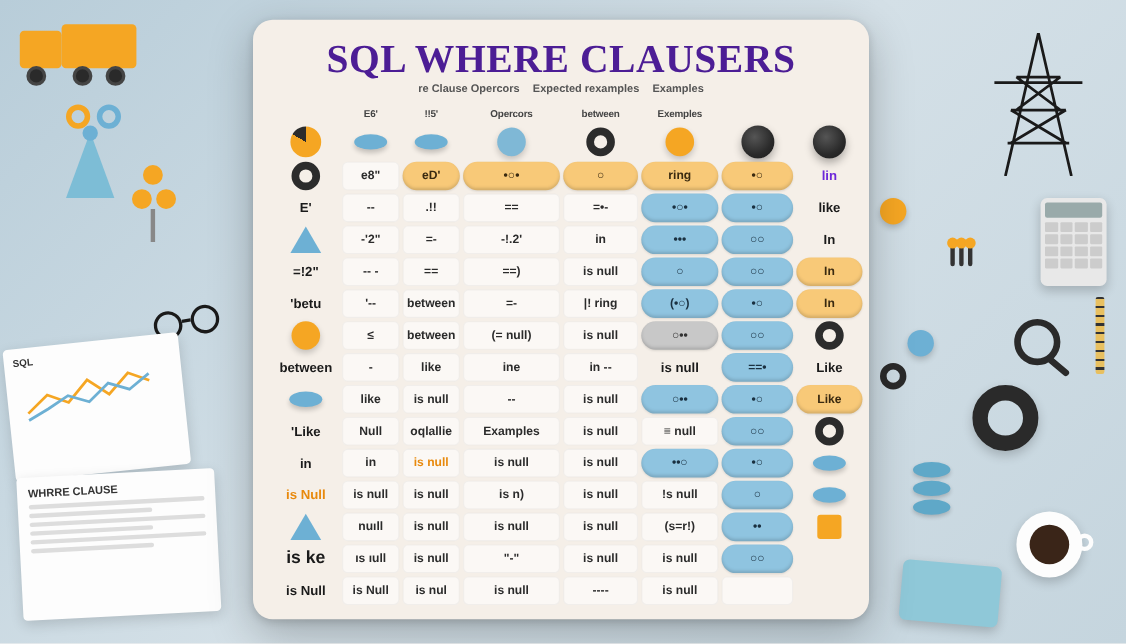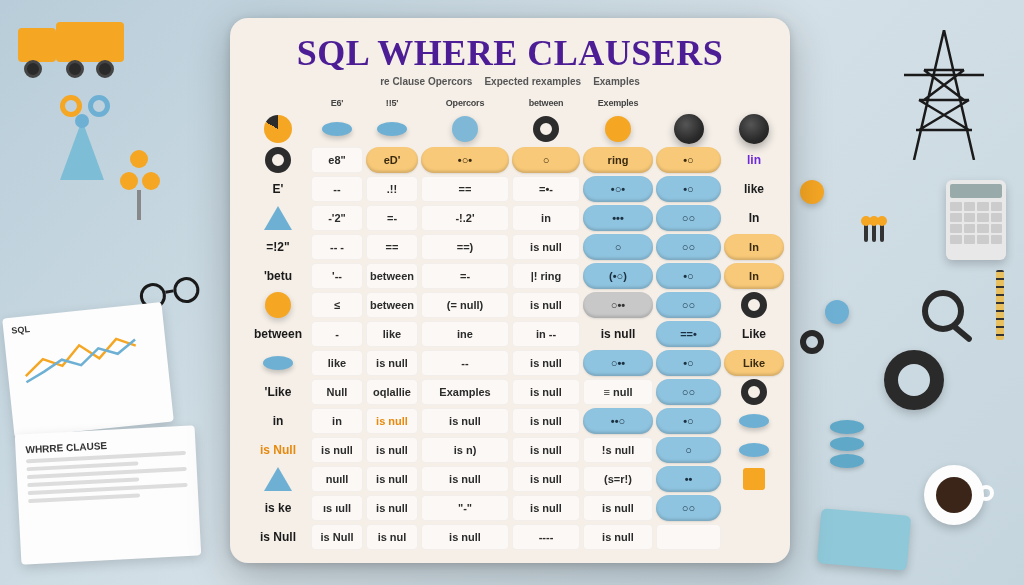--- a/index.html
+++ b/index.html
@@ -381,21 +381,21 @@
         </div>
         <div class="cell">nuıll</div>
         <div class="cell">is null</div>
         <div class="cell">is null</div>
         <div class="cell">is null</div>
         <div class="cell">(s=r!)</div>
         <div class="pill blue">••</div>
         <div class="iconcell">
           <span class="shp sq-o"></span>
         </div>
-        <div class="iconcell" style="font-weight: 800; font-size: 12px; color: rgb(26, 26, 26);">is ke</div>
+        <div class="iconcell" style="font-weight: 800; font-size: 16px; color: rgb(26, 26, 26);">is ke</div>
         <div class="cell">ıs ıull</div>
         <div class="cell">is null</div>
         <div class="cell">"-"</div>
         <div class="cell">is null</div>
         <div class="cell">is null</div>
         <div class="pill blue">○○</div>
         <div class="iconcell" style="font-weight: 800; font-size: 12px; color: rgb(26, 26, 26);"></div>
         <div class="iconcell" style="font-weight: 800; font-size: 12px; color: rgb(26, 26, 26);">is Null</div>
         <div class="cell">is Null</div>
         <div class="cell">is nul</div>

